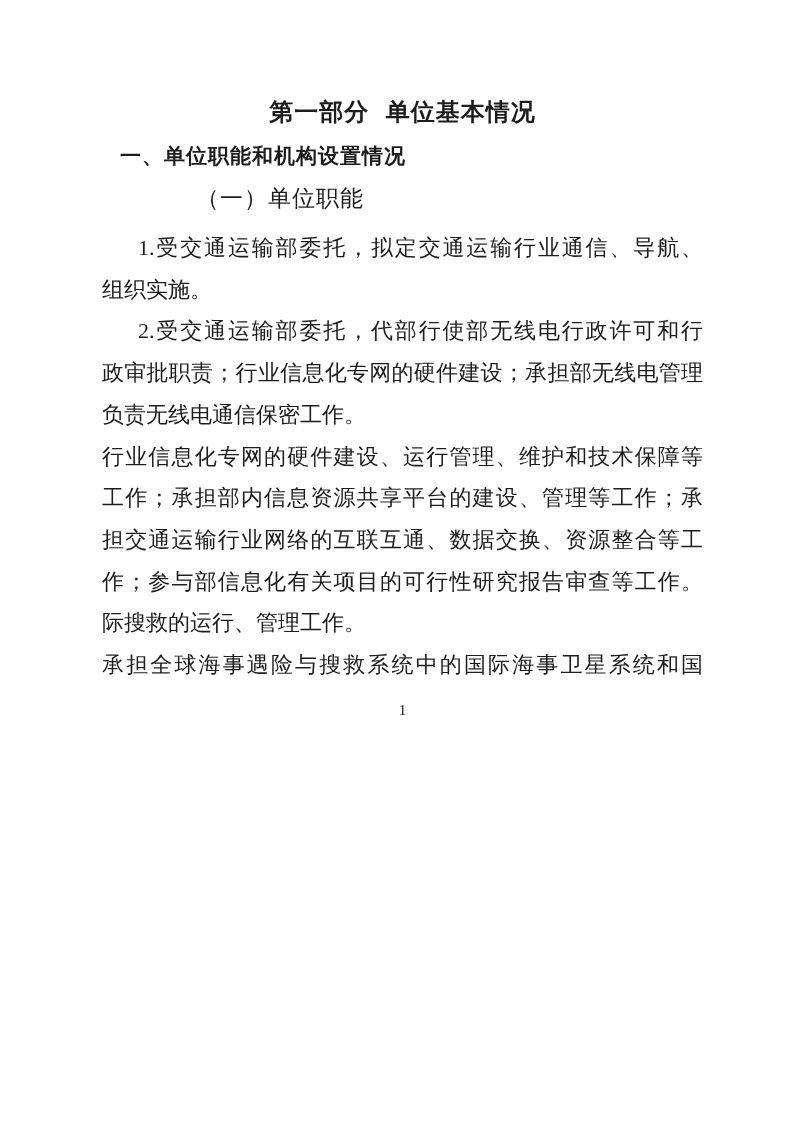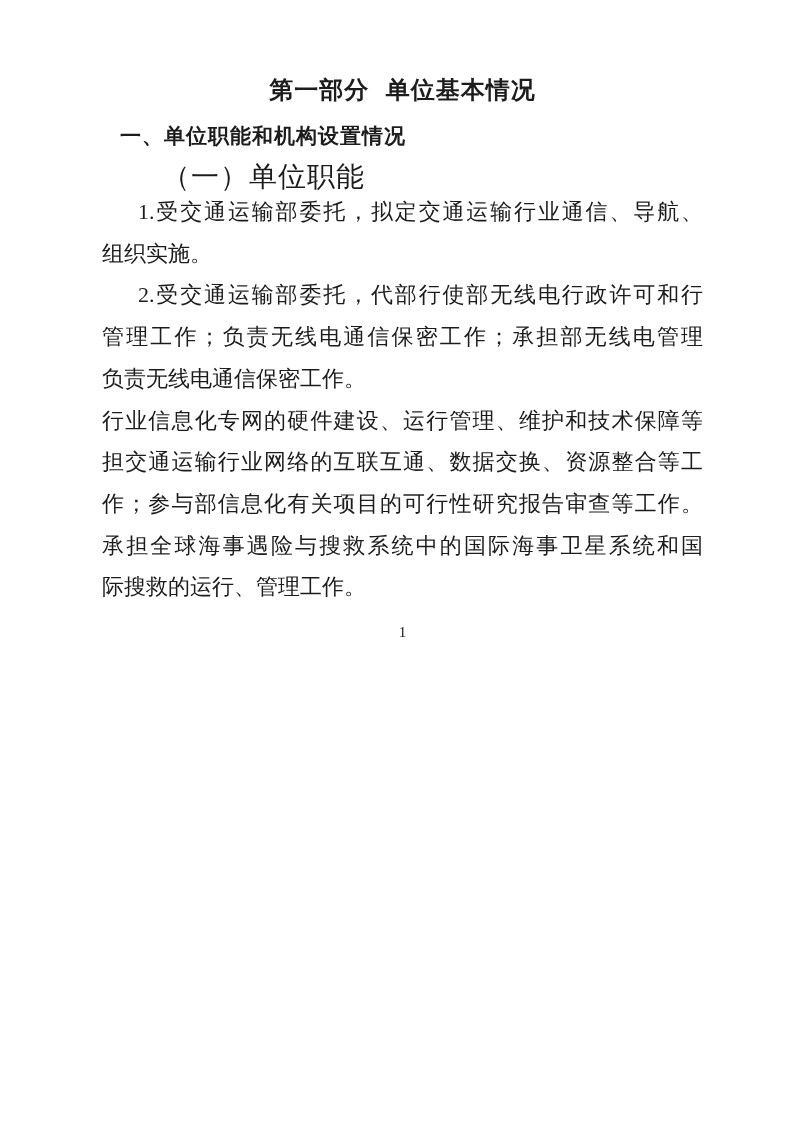--- a/index.html
+++ b/index.html
@@ -10,47 +10,48 @@
     background: #ffffff;
     color: #1c1c1c;
     font-family: "Liberation Serif", serif;
     overflow: hidden;
     box-sizing: border-box;
   }
   .content {
     padding: 0 97px 0 102px; 
   }
   .doc-title {
-    margin-top: 75px;
+    margin-top: 97px;
     text-align: center;
     font-family: "Liberation Sans", sans-serif;
     font-weight: 700;
     font-size: 24px;
     line-height: 30px;
     letter-spacing: 1px;
     word-spacing: 9px;
     white-space: nowrap;
   }
   .section-heading {
     margin-top: 17px;
     margin-left: 18px;
-    font-family: Liberation Serif, serif;
+    font-family: Liberation Mono, monospace;
     font-weight: 700;
     font-size: 21px;
     line-height: 28px;
     letter-spacing: 1px;
   }
   .subsection-heading {
     margin-top: 13px;
-    margin-left: 60px;
-    font-size: 28px;
+    margin-left: 94px;
+    font-size: 23px;
     line-height: 28px;
     letter-spacing: 1px;
   }
   .body-text {
+    margin-top: 14px;
     font-size: 22px;
     line-height: 41.7px;
   }
   .paragraph { margin: 0; }
   .line {
     text-align: justify;
     text-align-last: left;
     overflow: hidden;
   }
   .line.fill { text-align-last: justify; }
@@ -70,28 +71,29 @@
     <div class="doc-title">第一部分 单位基本情况</div>
     <div class="section-heading">一、单位职能和机构设置情况</div>
     <div class="subsection-heading">（一）单位职能</div>
     <div class="body-text">
         <div class="paragraph">
           <div class="line indent fill">1.受交通运输部委托，拟定交通运输行业通信、导航、</div>
           <div class="line">组织实施。</div>
         </div>
         <div class="paragraph">
           <div class="line indent fill">2.受交通运输部委托，代部行使部无线电行政许可和行</div>
-          <div class="line fill">管理工作；负责无线电通信保密工作；承担部无线电管理</div>
+          <div class="line fill">政审批职责；行业信息化专网的硬件建设；承担部无线电管理</div>
           <div class="line">负责无线电通信保密工作。</div>
         </div>
         <div class="paragraph">
           <div class="line fill">行业信息化专网的硬件建设、运行管理、维护和技术保障等</div>
+          <div class="line fill">工作；承担部内信息资源共享平台的建设、管理等工作；承</div>
           <div class="line fill">担交通运输行业网络的互联互通、数据交换、资源整合等工</div>
           <div class="line fill">作；参与部信息化有关项目的可行性研究报告审查等工作。</div>
         </div>
         <div class="paragraph">
+          <div class="line">际搜救的运行、管理工作。</div>
           <div class="line fill">承担全球海事遇险与搜救系统中的国际海事卫星系统和国</div>
-          <div class="line">际搜救的运行、管理工作。</div>
         </div>
       </div>
     <div class="page-number">1</div>
   </div>
 </div>
 
 </body></html>

